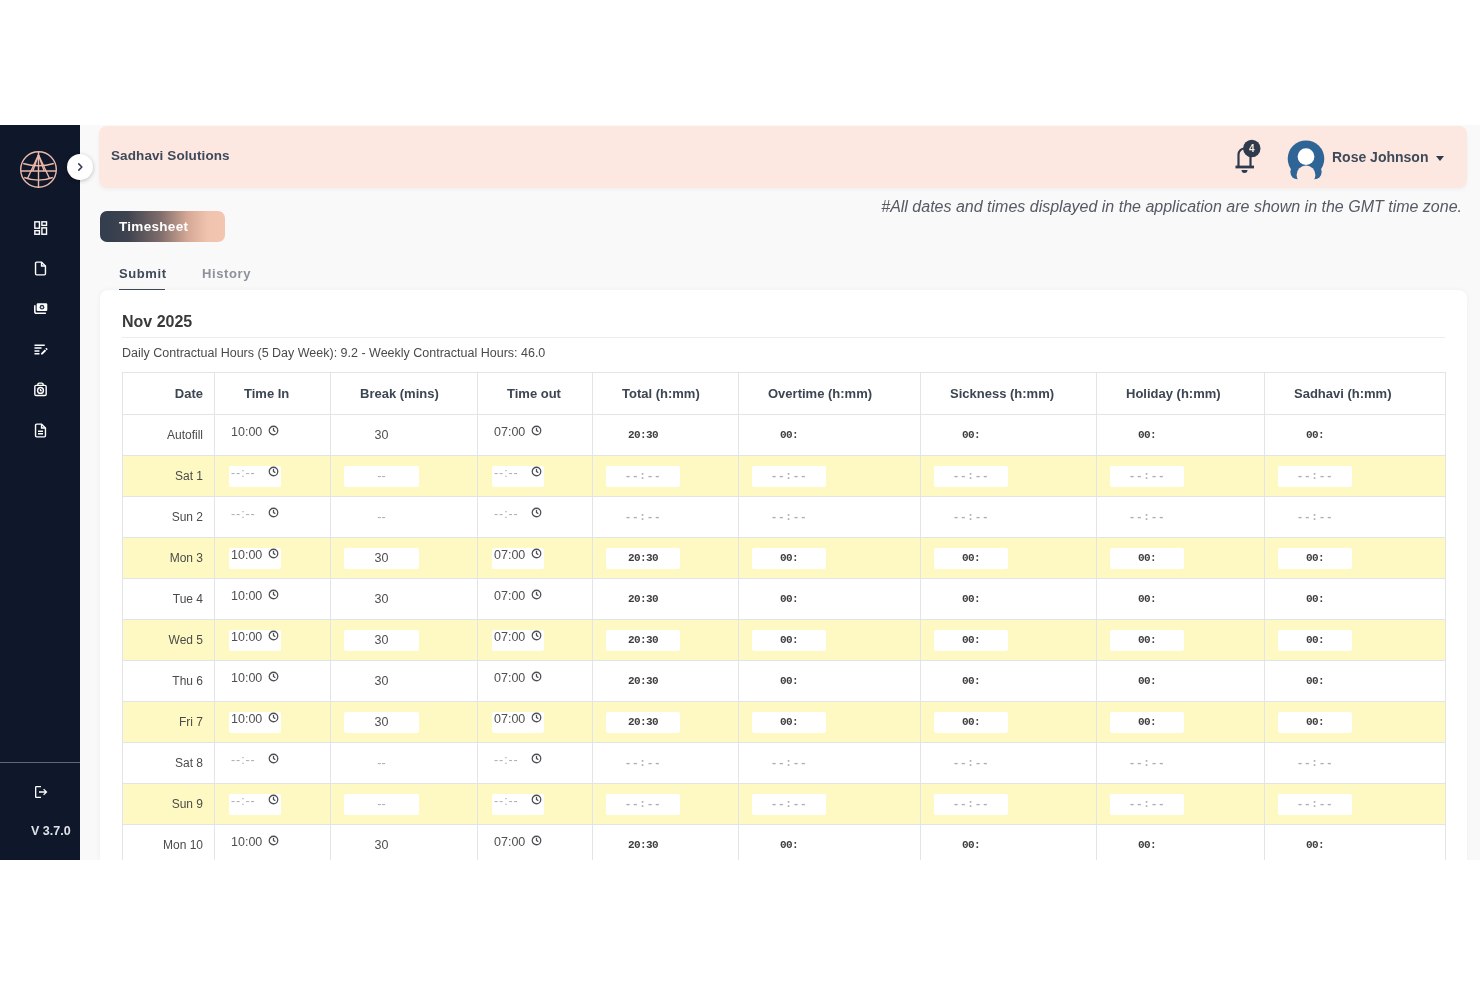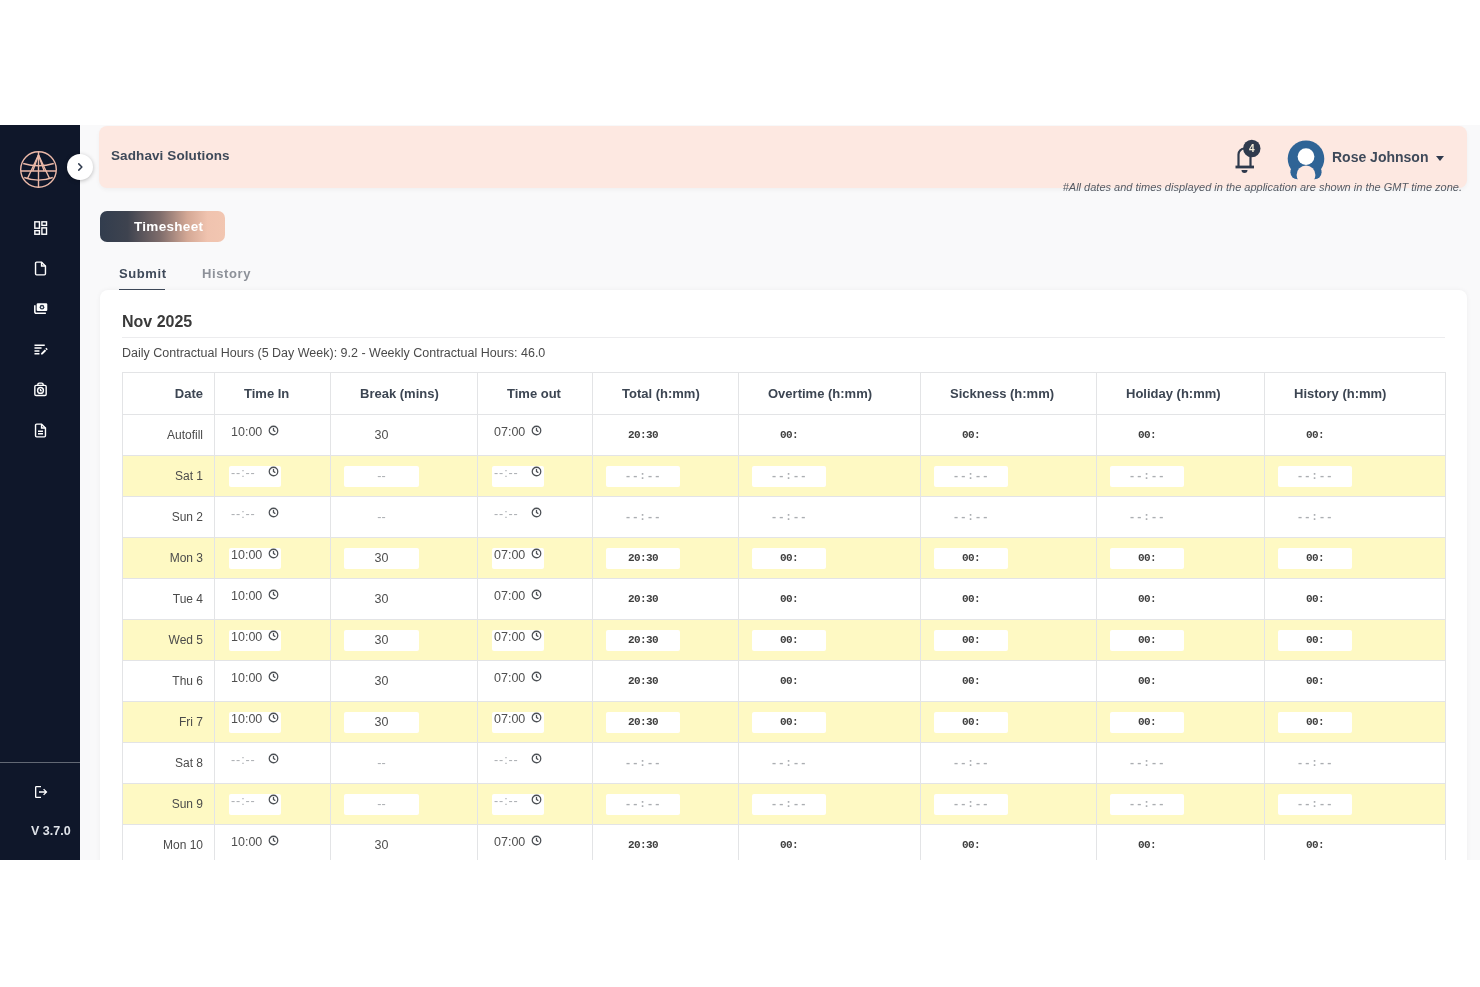--- a/index.html
+++ b/index.html
@@ -15,24 +15,24 @@
   #collapse { position:absolute; left:67px; top:29px; width:26px; height:26px; border-radius:50%; background:#ffffff; box-shadow:0 1px 4px rgba(0,0,0,0.25); display:flex; align-items:center; justify-content:center; }
 
   
   #header { position:absolute; left:99px; top:1px; width:1368px; height:62px; background:#fde8e1; border-radius:8px; box-shadow:0 2px 4px rgba(0,0,0,0.04); }
   #brand { position:absolute; left:12px; top:22px; font-size:13.5px; font-weight:bold; color:#3e4959; letter-spacing:0.1px; }
   #bell { position:absolute; left:1133px; top:11px; width:30px; height:42px; }
   #avatar { position:absolute; left:1188px; top:13px; width:38px; height:42px; }
   #uname { position:absolute; left:1233px; top:23px; font-size:14px; font-weight:bold; color:#3e4959; letter-spacing:0px;text-align:right; }
   #caret { position:absolute; left:1337px; top:30px; width:0; height:0; border-left:4.5px solid transparent; border-right:4.5px solid transparent; border-top:5px solid #2f3a4d; }
 
-  #gmtnote { position:absolute; right:18px; top:56px; font-size:11px; font-style:italic; color:#555a63; }
+  #gmtnote { position:absolute; right:18px; top:73px; font-size:16px; font-style:italic; color:#555a63; }
 
   
-  #tsbtn { position:absolute; left:100px; top:86px; width:125px; height:31px; border-radius:7px; background:linear-gradient(90deg,#323d4e 0%,#3e434f 22%,#7e6c6b 48%,#d4a895 70%,#f0c3af 86%,#f2c6b1 100%); color:#ffffff; font-size:13.5px; font-weight:bold; line-height:31px; padding-left:34px; letter-spacing:0.3px; }
+  #tsbtn { position:absolute; left:100px; top:86px; width:125px; height:31px; border-radius:7px; background:linear-gradient(90deg,#323d4e 0%,#3e434f 22%,#7e6c6b 48%,#d4a895 70%,#f0c3af 86%,#f2c6b1 100%); color:#ffffff; font-size:13.5px; font-weight:bold; line-height:31px; padding-left:19px; letter-spacing:0.3px; }
 
   
   #tab-submit { position:absolute; left:119px; top:141px; font-size:13px; font-weight:bold; color:#3e4959; letter-spacing:0.6px; }
   #tab-underline { position:absolute; left:119px; top:164px; width:46px; height:2.5px; background:#3e4959; }
   #tab-history { position:absolute; left:202px; top:141px; font-size:13px; font-weight:bold; color:#8d9199; letter-spacing:0.6px; }
 
   
   #card { position:absolute; left:100px; top:165px; width:1367px; height:600px; background:#ffffff; border-radius:8px; box-shadow:0 0 5px rgba(0,0,0,0.05); }
   #month { position:absolute; left:22px; top:23px; font-size:16px; font-weight:bold; color:#3a3a3a; }
   #mline { position:absolute; left:22px; top:47px; width:1323px; height:1px; background:#ececee; }
@@ -159,21 +159,21 @@
 <tbody>
           <tr>
             <th class="c1">Date</th>
             <th>Time In</th>
             <th>Break (mins)</th>
             <th>Time out</th>
             <th>Total (h:mm)</th>
             <th>Overtime (h:mm)</th>
             <th>Sickness (h:mm)</th>
             <th>Holiday (h:mm)</th>
-            <th>History (h:mm)</th>
+            <th>Sadhavi (h:mm)</th>
           </tr>
 <tr>
             <td class="c1">Autofill</td>
             <td>
               <div class="tbox">
                 <span>10:00</span>
                 <svg width="11" height="11" viewBox="0 0 24 24" fill="none" stroke="#4d5156" stroke-width="2.8">
                   <circle cx="12" cy="12" r="9.3"></circle>
                   <path d="M12 7.2v4.8l3 1.9" stroke-linecap="round"></path>
                 </svg>

